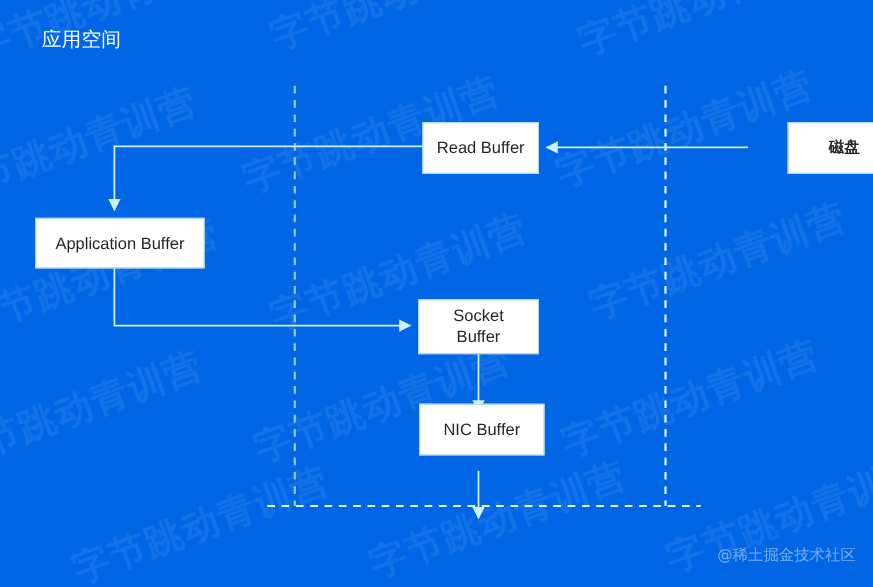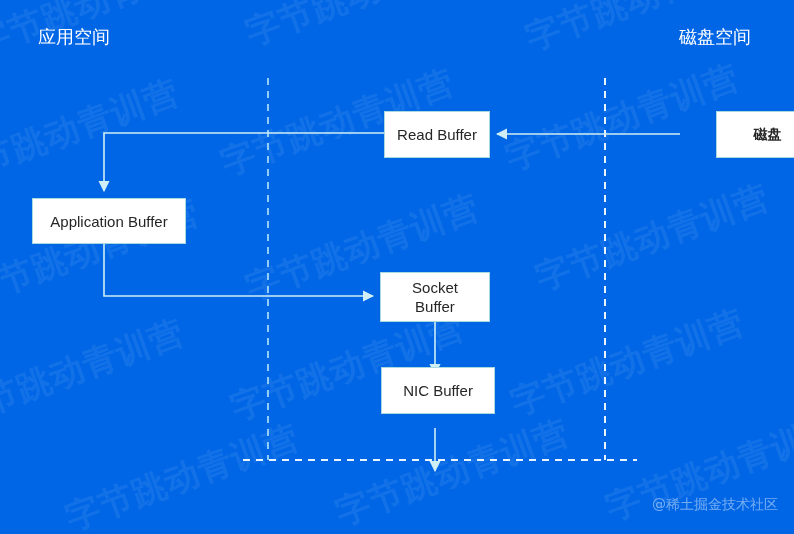--- a/index.html
+++ b/index.html
@@ -110,21 +110,20 @@
     <span class="wm" style="left:530px; top:215px;">字节跳动青训营</span>
     <span class="wm" style="left:-55px; top:350px;">字节跳动青训营</span>
     <span class="wm" style="left:225px; top:345px;">字节跳动青训营</span>
     <span class="wm" style="left:505px; top:340px;">字节跳动青训营</span>
     <span class="wm" style="left:60px; top:455px;">字节跳动青训营</span>
     <span class="wm" style="left:330px; top:450px;">字节跳动青训营</span>
     <span class="wm" style="left:600px; top:445px;">字节跳动青训营</span>
   </div>
 
   <div class="zone-title" style="left:38px; top:24px;">应用空间</div>
-  <div class="zone-title" style="left:679px; top:24px;">磁盘空间</div>
 
   <svg id="diagram" width="794" height="534">
     <defs>
       <marker id="arrow-head" viewBox="0 0 10 10" refX="9" refY="5" markerWidth="7" markerHeight="7" orient="auto-start-reverse">
         <path d="M 0 0 L 10 5 L 0 10 z" fill="#cfeef5"></path>
       </marker>
     </defs>
 
     <line x1="268" y1="78" x2="268" y2="460" stroke="#8fcdf5" stroke-width="2" stroke-dasharray="7 6"></line>
 

